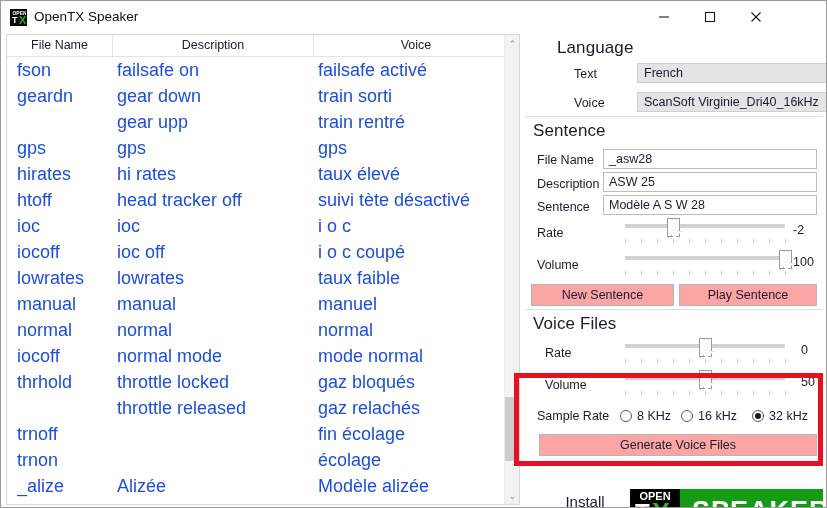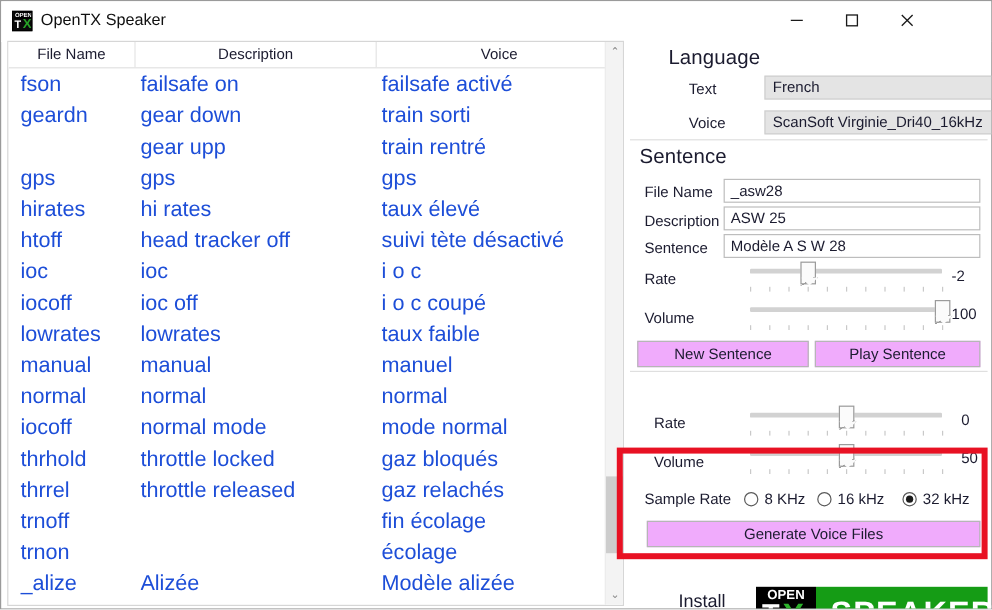--- a/index.html
+++ b/index.html
@@ -64,21 +64,21 @@
   .sld .thumb{position:absolute;top:1px;width:13px;height:19px;background:#fbfbfb;border:1px solid #9b9b9b;box-sizing:border-box;margin-left:-6px;}
   .sld .thumb:after{content:"";position:absolute;left:-1px;top:12px;width:13px;height:7px;background:#fbfbfb;
      border-left:1px solid #9b9b9b;border-right:1px solid #9b9b9b;
      clip-path:polygon(0 0,100% 0,50% 100%);}
   .sld .thumb i{position:absolute;left:-1px;top:11px;width:13px;height:8px;
      background:linear-gradient(to bottom right,transparent 49%,#9b9b9b 49%,#9b9b9b 56%,transparent 56%);}
   .ticks{position:absolute;height:5px;}
   .ticks span{position:absolute;top:0;width:1px;height:4px;background:#c9c9c9;}
   .sval{position:absolute;font-size:12.5px;color:#1b1b2f;text-align:left;}
 
-  .btn{position:absolute;height:22px;background:#f0abfc;border:1px solid #b6b6b6;box-sizing:border-box;
+  .btn{position:absolute;height:22px;background:#fca5a5;border:1px solid #b6b6b6;box-sizing:border-box;
        display:flex;align-items:center;justify-content:center;font-size:12.5px;color:#1b1b2f;}
 
   .radio{position:absolute;font-size:12.5px;color:#1b1b2f;white-space:nowrap;}
   .radio .dot{display:inline-block;width:12px;height:12px;border:1px solid #5a5a5a;border-radius:50%;
        vertical-align:-2px;margin-right:5px;box-sizing:border-box;background:#fff;position:relative;}
   .radio.on .dot:after{content:"";position:absolute;left:2px;top:2px;width:6px;height:6px;border-radius:50%;background:#1b1b1b;}
 
   
   .logo-install{position:absolute;font-size:15px;color:#1b1b2f;line-height:21px;text-align:center;}
   .logo-otx{position:absolute;background:#000000;overflow:hidden;}
@@ -186,21 +186,20 @@
           <div class="c c0">iocoff</div>
           <div class="c c1">normal mode</div>
           <div class="c c2">mode normal</div>
         </div>
         <div class="row">
           <div class="c c0">thrhold</div>
           <div class="c c1">throttle locked</div>
           <div class="c c2">gaz bloqués</div>
         </div>
         <div class="row">
-          <div class="c c0">thrrel</div>
           <div class="c c1">throttle released</div>
           <div class="c c2">gaz relachés</div>
         </div>
         <div class="row">
           <div class="c c0">trnoff</div>
           <div class="c c1"></div>
           <div class="c c2">fin écolage</div>
         </div>
         <div class="row">
           <div class="c c0">trnon</div>
@@ -293,20 +292,21 @@
           <span style="left: 90%;"></span>
           <span style="left: 100%;"></span>
         </div>
       <div class="sval" style="left:268px;top:138px;">100</div>
 
       <div class="btn" style="left:6px;top:167px;width:143px;">New Sentence</div>
       <div class="btn" style="left:154px;top:167px;width:138px;">Play Sentence</div>
     </div>
 
     <div class="grp" style="top:275px;height:165px;">
+      <div class="grp-title">Voice Files</div>
       <div class="fld-label" style="left:20px;top:36px;">Rate</div>
       <div class="sld" id="sld-v-rate" style="left:100px;top:27px;width:160px;">
         <div class="track"></div>
           <div class="thumb" style="left: 50%;">
             <i></i>
           </div>
       </div>
       <div class="ticks" id="tk-v-rate" style="left:100px;top:49px;width:160px;">
           <span style="left: 0%;"></span>
           <span style="left: 10%;"></span>

